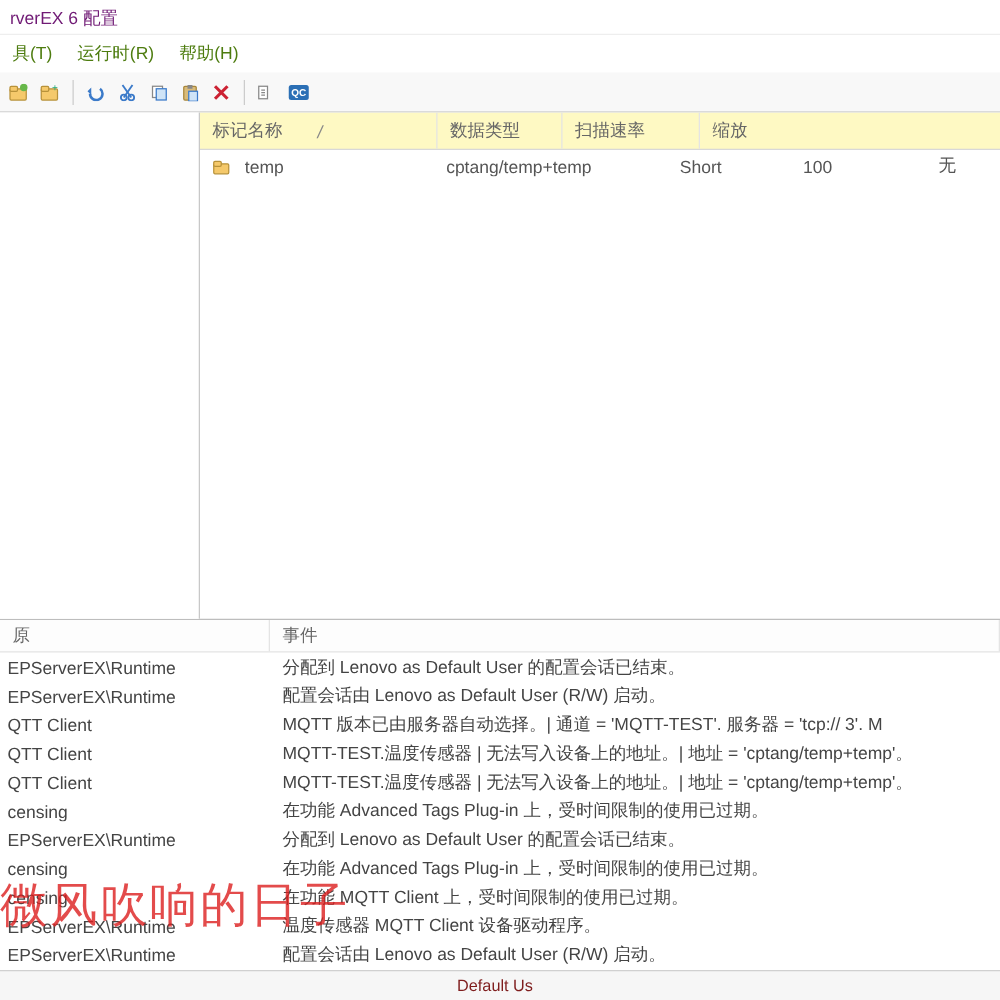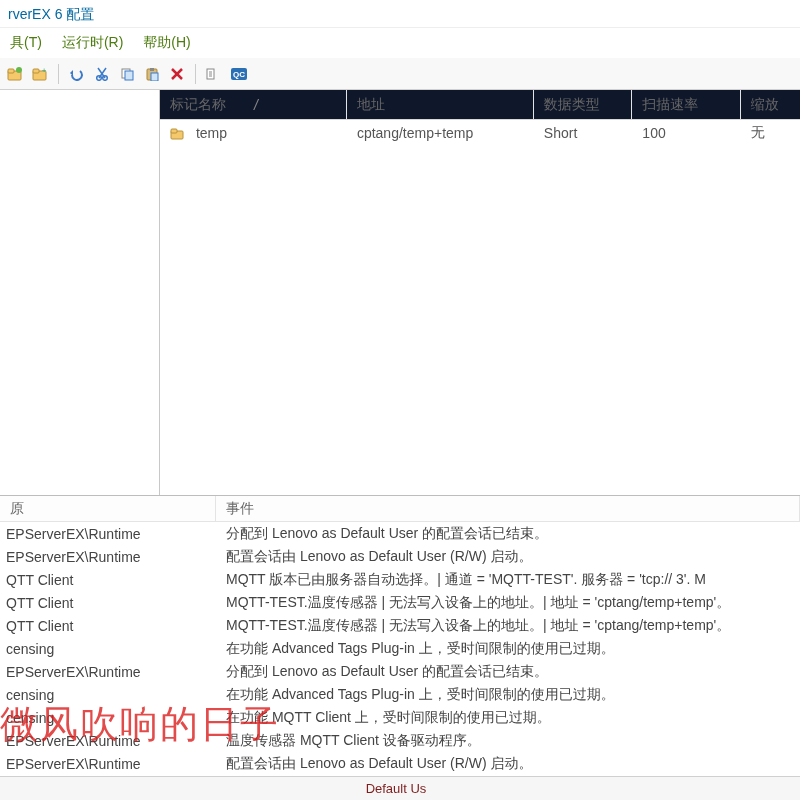--- a/index.html
+++ b/index.html
@@ -10,21 +10,21 @@
     font-size: 13px;
     color: #333;
     background: #fff;
     overflow: hidden;
   }
   .window { display: flex; flex-direction: column; width: 100%; height: 100%; }
   .titlebar {
     height: 28px; line-height: 28px;
     padding-left: 8px;
     background: #fff;
-    color: #0369a1;
+    color: #701a75;
     font-size: 14px;
     border-bottom: 1px solid #eee;
   }
   .menubar {
     height: 30px; display: flex; align-items: center;
     padding-left: 0;
     background: #fff;
     color: #4d7c0f;
     font-size: 14px;
   }
@@ -52,21 +52,21 @@
   .sidebar {
     width: 160px; background: #fff;
     border-right: 1px solid #c8c8c8;
   }
   .table-area {
     flex: 1; display: flex; flex-direction: column;
     overflow: hidden;
   }
   .table-header {
     display: flex; height: 30px;
-    background: #0f172a;
+    background: #fef9c3;
     border-bottom: 1px solid #d8d8d8;
     color: #666;
     font-size: 14px;
   }
   .th {
     display: flex; align-items: center;
     padding: 0 10px;
     border-right: 1px solid #e4e4e4;
     position: relative;
   }
@@ -226,21 +226,20 @@
 
   <div class="main-split">
     <div class="sidebar"></div>
 
     <div class="table-area">
       <div class="table-header">
         <div class="th col-tag">
           <span>标记名称</span>
           <span class="th-sort-mark">/</span>
         </div>
-        <div class="th col-addr">地址</div>
         <div class="th col-dtype">数据类型</div>
         <div class="th col-rate">扫描速率</div>
         <div class="th col-scale">缩放</div>
       </div>
       <div class="table-body">
         <div class="row">
           <div class="td col-tag">
             <span class="tag-icon">
               <svg width="16" height="12">
                   <rect x="1" y="3" width="12" height="8" rx="1" fill="#f5c96b" stroke="#b8923a"></rect>

